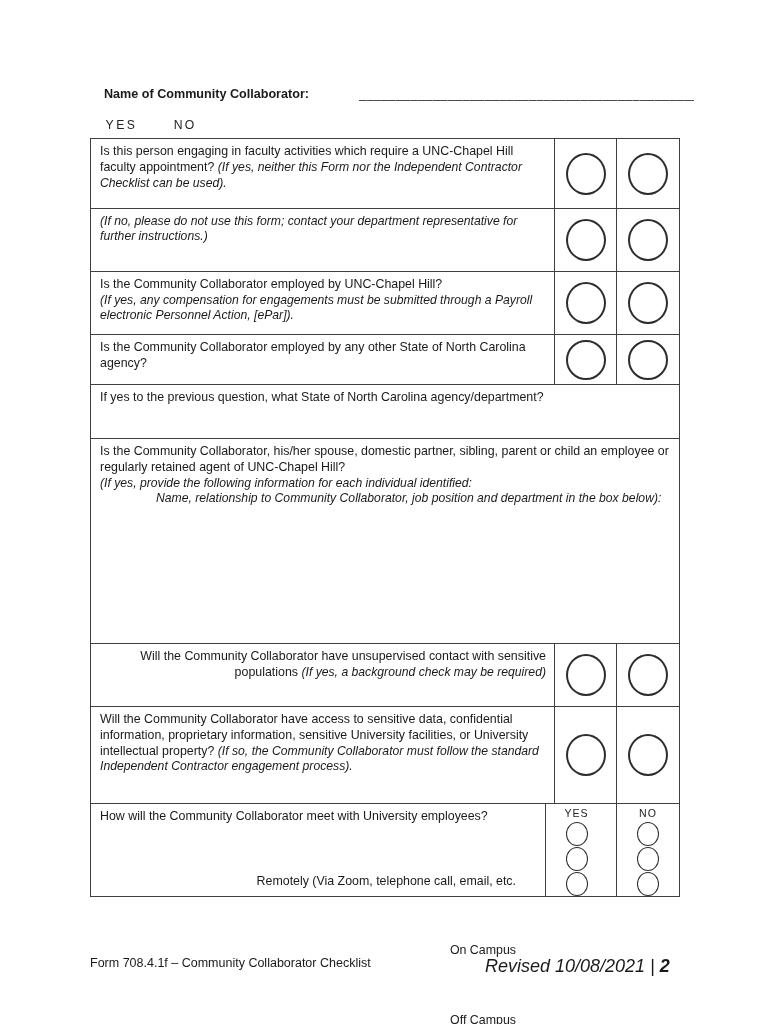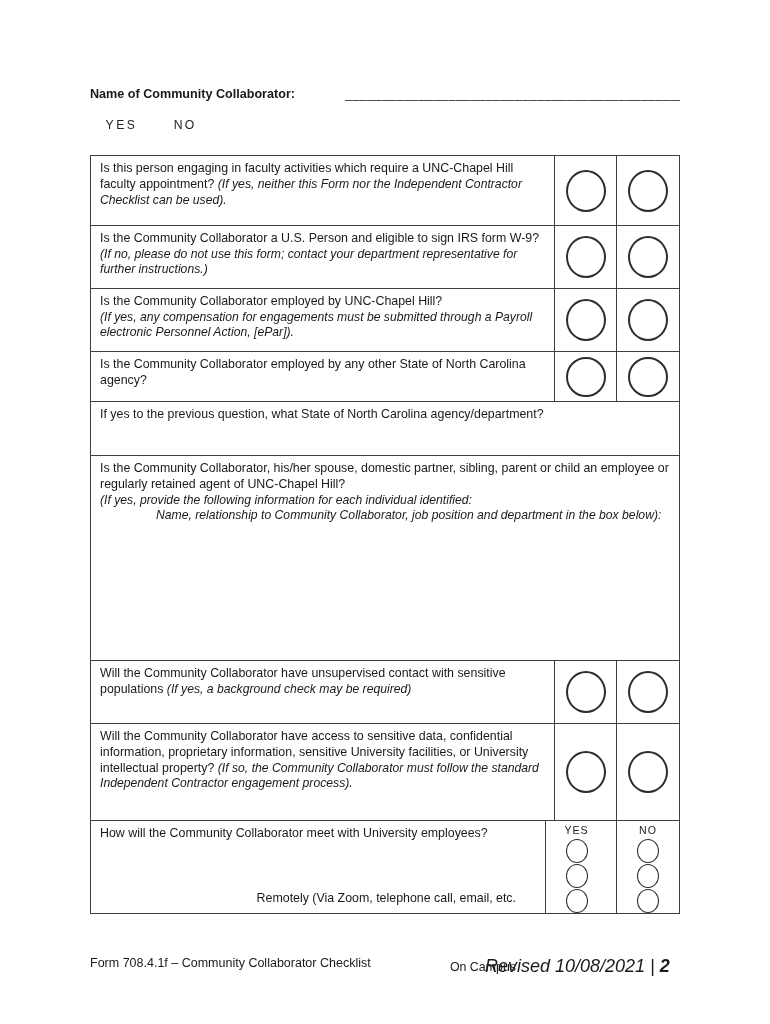--- a/index.html
+++ b/index.html
@@ -7,21 +7,21 @@
   .page {
     position:relative;
     width:770px; height:1024px;
     background:#ffffff;
     font-family:"Liberation Sans", sans-serif;
     color:#1a1a1a;
     overflow:hidden;
   }
   
   .name-row {
-    position:absolute; left:90px; top:87px; width:590px;
+    position:absolute; left:104px; top:87px; width:590px;
     display:flex; align-items:flex-start;
     font-size:12.6px;
     gap:46px;
   }
   .name-label { font-weight:bold; white-space:nowrap; }
   .name-line {
     flex:1; margin-left:4px;
     white-space:nowrap; overflow:hidden;
     font-size:12.4px; letter-spacing:0.5px; color:#222;
   }
@@ -31,39 +31,39 @@
     display:flex; align-items:flex-end;
   }
   .section-title { flex:1; font-weight:bold; font-size:13.6px; }
   .col-head {
     width:63px; text-align:center; font-size:12.2px;
     letter-spacing:2.5px; padding-bottom:2px; color:#222;
   }
   .col-head.no-head { width:64px; letter-spacing:2px; }
   
   .form-table {
-    position:absolute; left:90px; top:155px; width:590px;
+    position:absolute; left:90px; top:138px; width:590px;
     border:1px solid #3f3f3f;
   }
   .trow { display:flex; }
   .trow + .trow { border-top:1px solid #3f3f3f; }
   .qcell {
     flex:1; padding:5px 8px 4px 9px;
     font-size:12.4px; line-height:1.27;
   }
   .qcell i { font-size:12.2px; }
   .ycell, .ncell {
     width:62px; border-left:1px solid #3f3f3f;
     display:flex; flex-direction:column;
     align-items:center; justify-content:center;
   }
   .ncell { width:63px; }
   .r0 { height:69px; } .r1 { height:63px; } .r2 { height:63px; }
   .r3 { height:50px; } .r4 { height:54px; } .r5 { height:205px; }
-  .r6 { height:63px; } .r7 { height:97px; } .r8 { height:93px;gap:9px; }
+  .r6 { height:63px;text-align:right; } .r7 { height:97px; } .r8 { height:93px;gap:9px; }
   .circle {
     width:40px; height:42px;
     border:2px solid #2d2d2d; border-radius:50%;
     background:#fff;
   }
   .r3 .circle { height:40px; }
   .block-italic { display:block; }
   .indent-italic { display:block; padding-left:56px; }
   
   .meet-q { margin-bottom:3px; }
@@ -119,21 +119,21 @@
       <div class="ycell">
         <div class="circle"></div>
       </div>
       <div class="ncell">
         <div class="circle"></div>
       </div>
     </div>
 
     <div class="trow r1">
       <div class="qcell">
-        <span>Is the Community Collaborator a U.S. Person and eligible to sign IRS form W-9? </span><i class="block-italic">(If no, please do not use this form; contact your department representative for further instructions.)</i>
+        <i class="block-italic">(If no, please do not use this form; contact your department representative for further instructions.)</i>
       </div>
       <div class="ycell">
         <div class="circle"></div>
       </div>
       <div class="ncell">
         <div class="circle"></div>
       </div>
     </div>
 
     <div class="trow r2">

